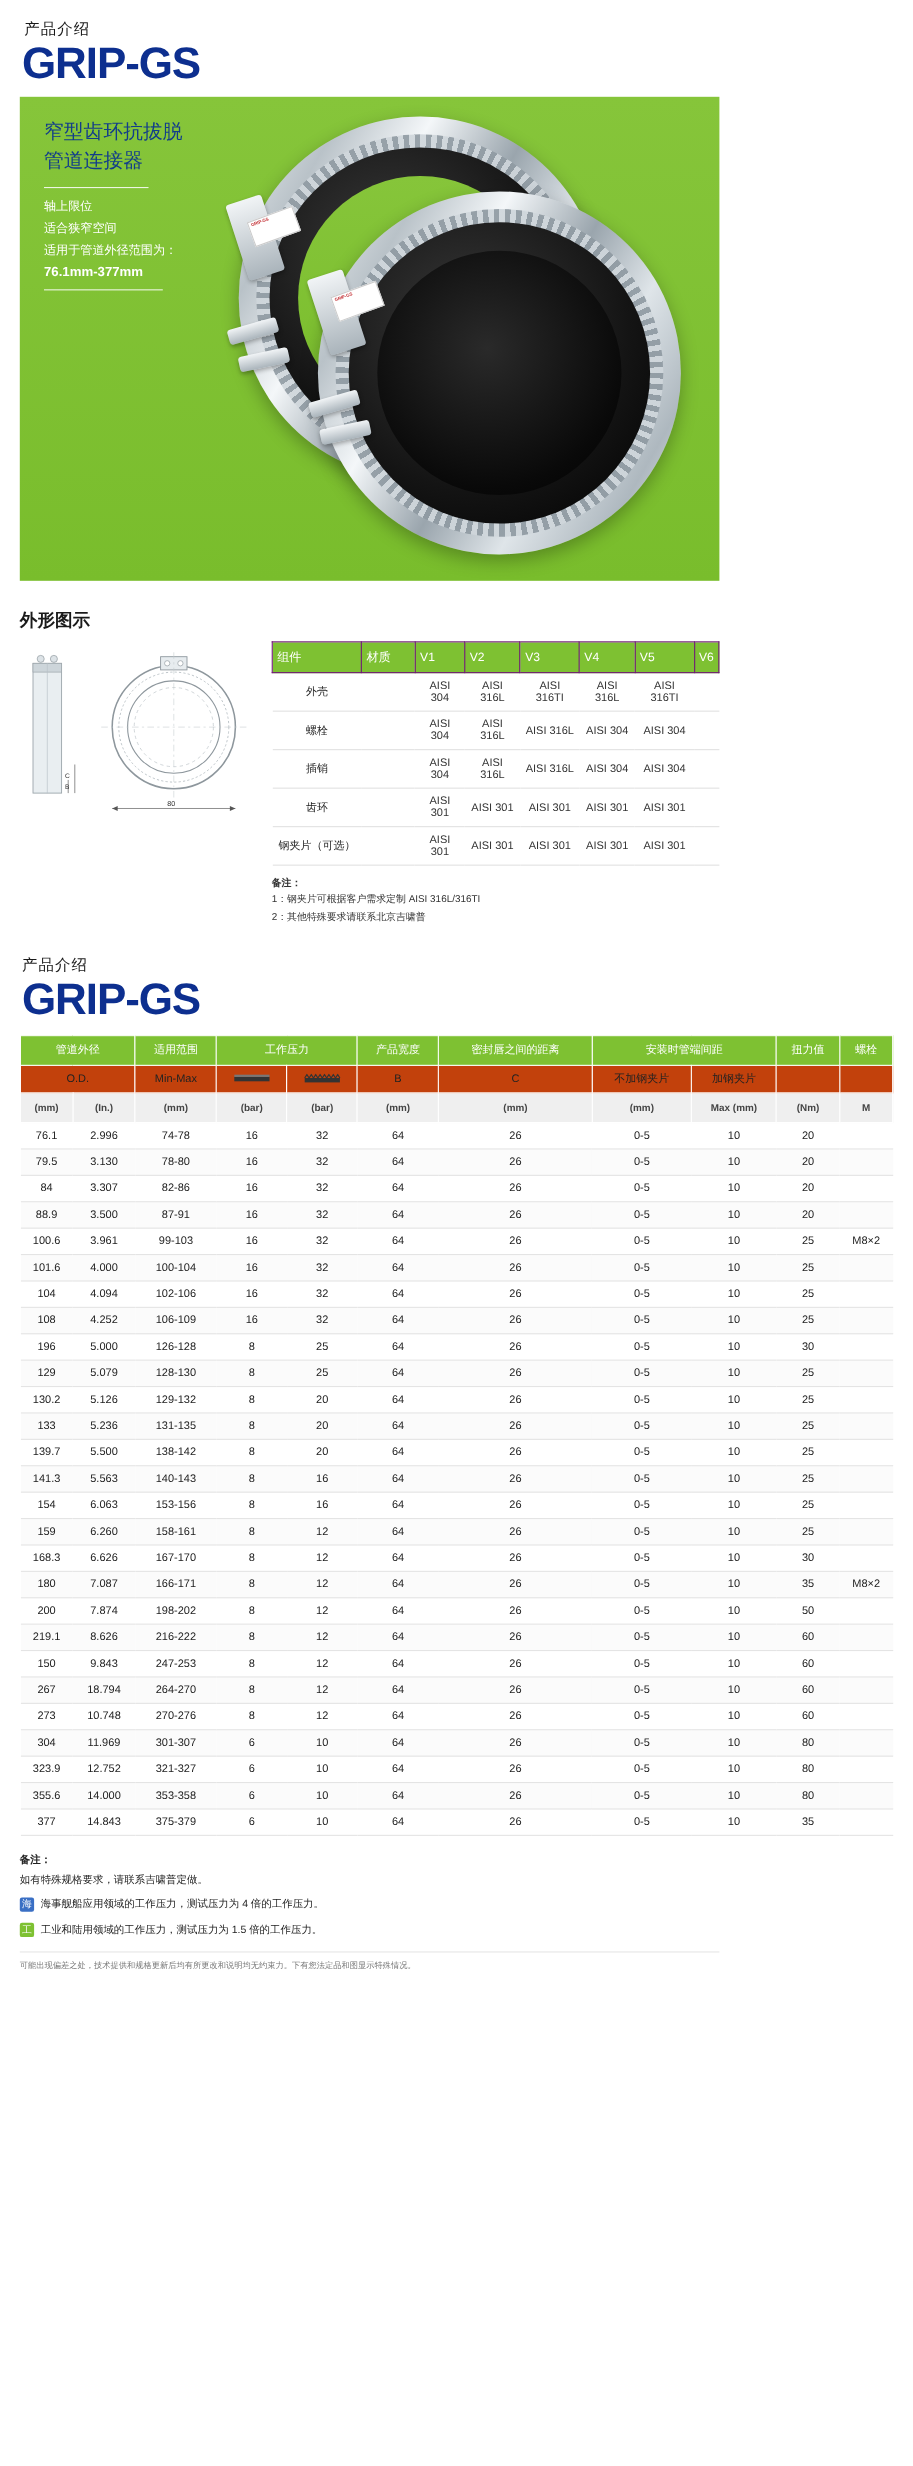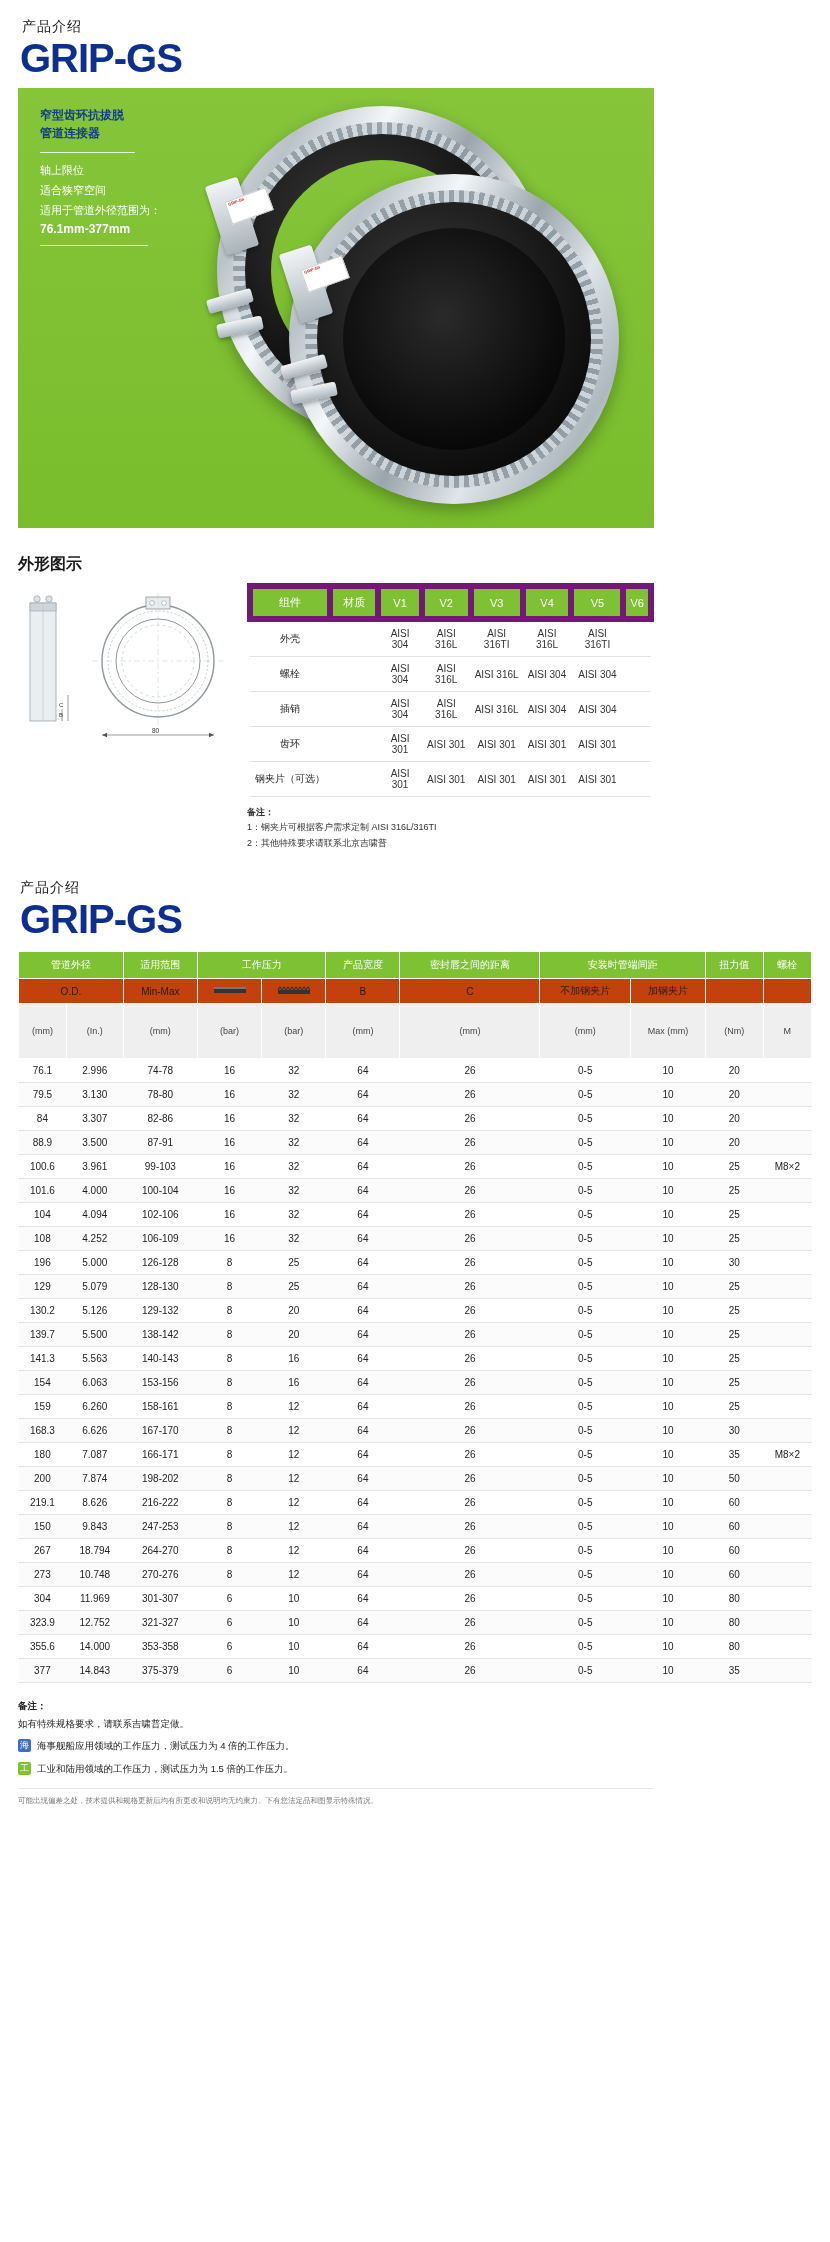--- a/index.html
+++ b/index.html
@@ -41,22 +41,22 @@
     overflow: hidden;
   }
   .gp-text {
     position: absolute;
     left: 22px;
     top: 18px;
     width: 230px;
     color: #ffffff;
   }
   .gp-head {
-    font-size: 12px;
-    font-weight: bold;
+    font-size: 18px;
+    font-weight: normal;
     line-height: 1.5;
     color: #123d8a;
     margin-bottom: 10px;
   }
   .gp-rule {
     width: 95px; height: 1px; background: rgba(255,255,255,.85); margin: 4px 0 8px;
   }
   .gp-line { font-size: 11px; line-height: 1.8; color: #ffffff; }
   .gp-range { font-size: 12px; font-weight: bold; margin-top: 2px; color:#ffffff;}
   .gp-rule2 { width: 108px; height: 1px; background: rgba(255,255,255,.85); margin: 9px 0 0; }
@@ -107,23 +107,23 @@
   .sec2-title { font-size: 16px; font-weight: bold; color: #1a1a1a; margin-bottom: 8px; }
   .sec2-body { display:flex; gap: 14px; align-items: flex-start; }
   .draw-box { width: 215px; height: 180px; position: relative; }
   .mat-table { flex: 1; }
 
   table.mt { border-collapse: collapse; width: 100%; font-size: 10px; }
   table.mt th {
     background: #7ec132;
     color: #ffffff;
     font-weight: normal;
-    border: 6px solid #701a75;
+    border: 1px solid #701a75;
     padding: 6px 4px;
-    text-align: center;
+    text-align: left;
     font-size: 11px;
   }
   table.mt td {
     border-bottom: 1px solid #e2e2e2;
     padding: 6px 4px;
     text-align: center;
     font-size: 10px;
     color: #333;
   }
   table.mt td.rowhead { text-align: center; color:#222; }
@@ -155,23 +155,23 @@
     color: #222;
     font-size: 10px;
     font-weight: normal;
     border: 1px solid #ffffff;
     padding: 5px 2px;
   }
   table.spec thead tr.h3 th {
     background: #efefef;
     color: #444;
     font-size: 9px;
-    font-weight: normal;
+    font-weight: bold;
     border: 1px solid #ffffff;
-    padding: 22px 2px;
+    padding: 8px 2px;
   }
   table.spec tbody td {
     border-bottom: 1px solid #e4e4e4;
     padding: 6px 2px;
     color: #222;
     font-size: 10px;
   }
   table.spec tbody tr:nth-child(even) td { background: #fbfbfb; }
   .icon-cell svg { display:block; margin: 0 auto; }
 
@@ -553,20 +553,33 @@
           <td>8</td>
           <td>20</td>
           <td>64</td>
           <td>26</td>
           <td>0-5</td>
           <td>10</td>
           <td>25</td>
           <td></td>
         </tr>
         <tr>
+          <td>133</td>
+          <td>5.236</td>
+          <td>131-135</td>
+          <td>8</td>
+          <td>20</td>
+          <td>64</td>
+          <td>26</td>
+          <td>0-5</td>
+          <td>10</td>
+          <td>25</td>
+          <td></td>
+        </tr>
+        <tr>
           <td>139.7</td>
           <td>5.500</td>
           <td>138-142</td>
           <td>8</td>
           <td>20</td>
           <td>64</td>
           <td>26</td>
           <td>0-5</td>
           <td>10</td>
           <td>25</td>

